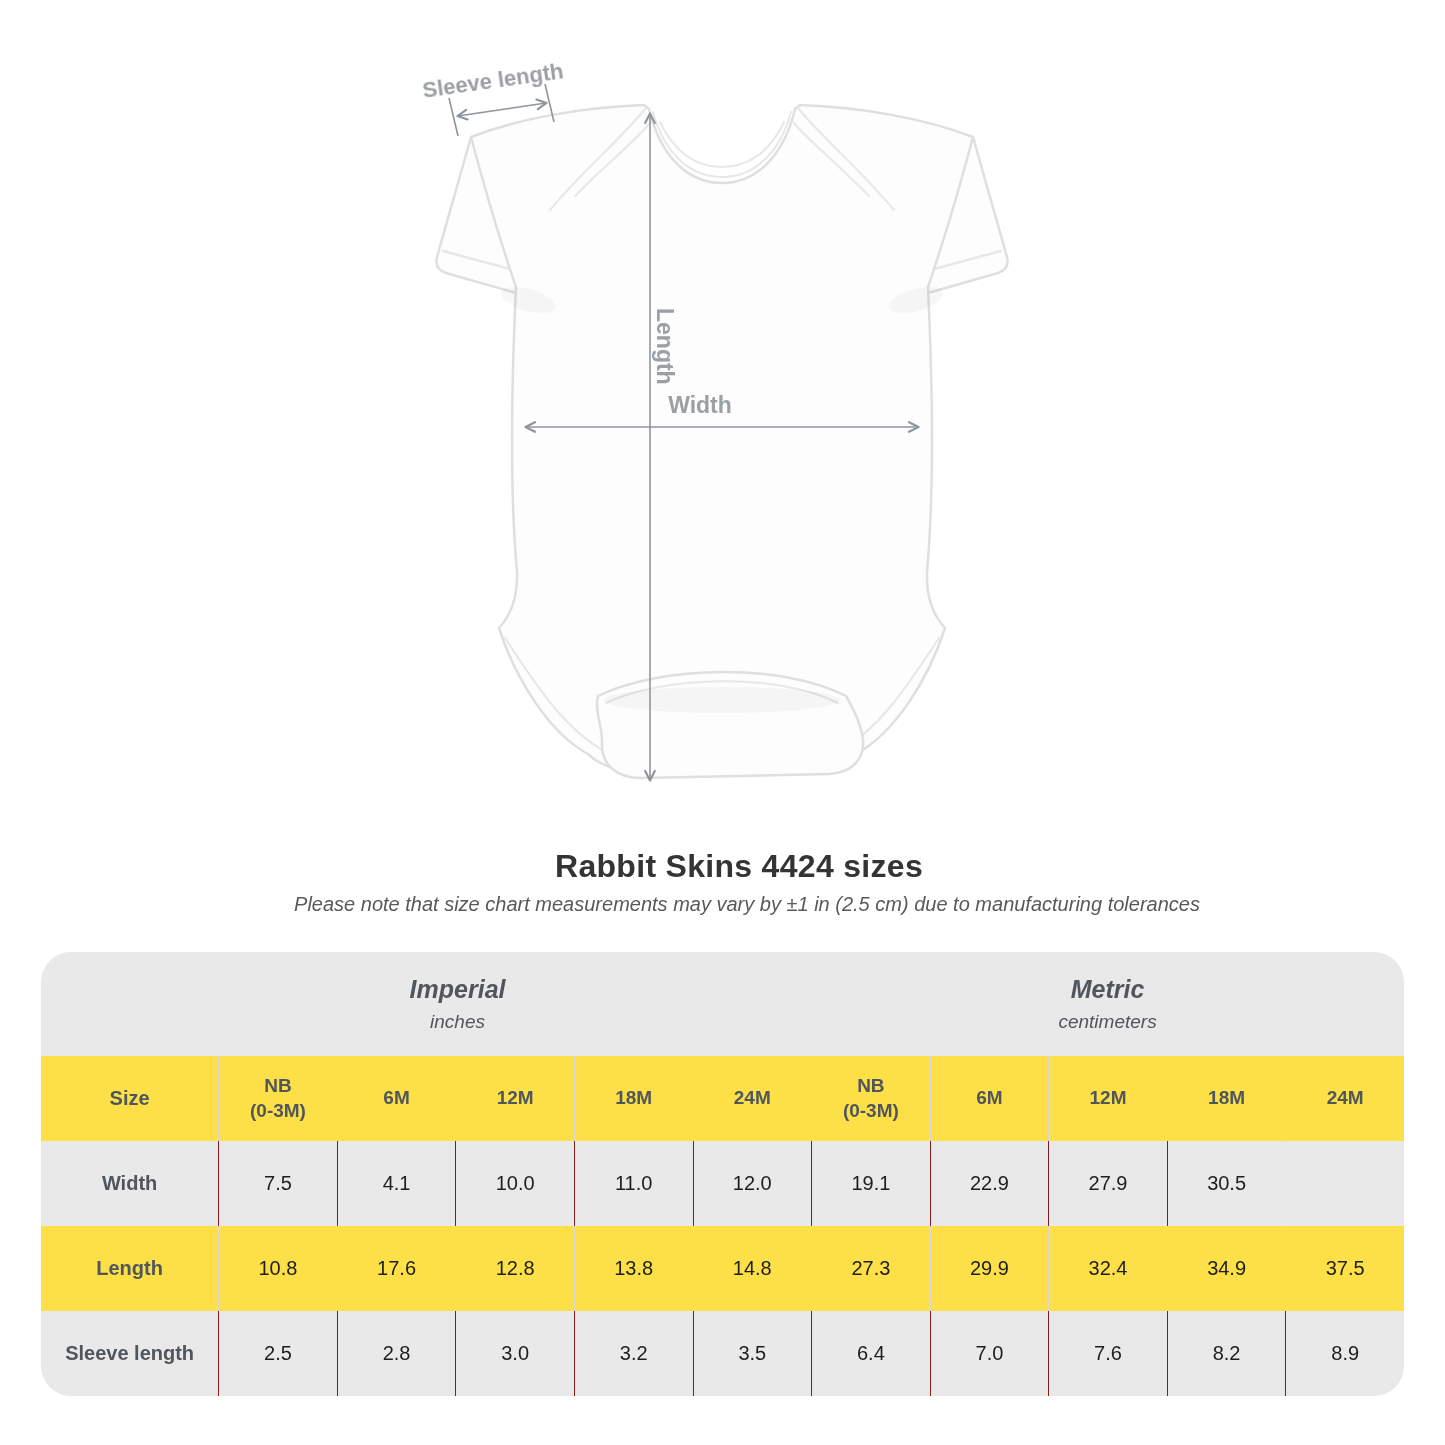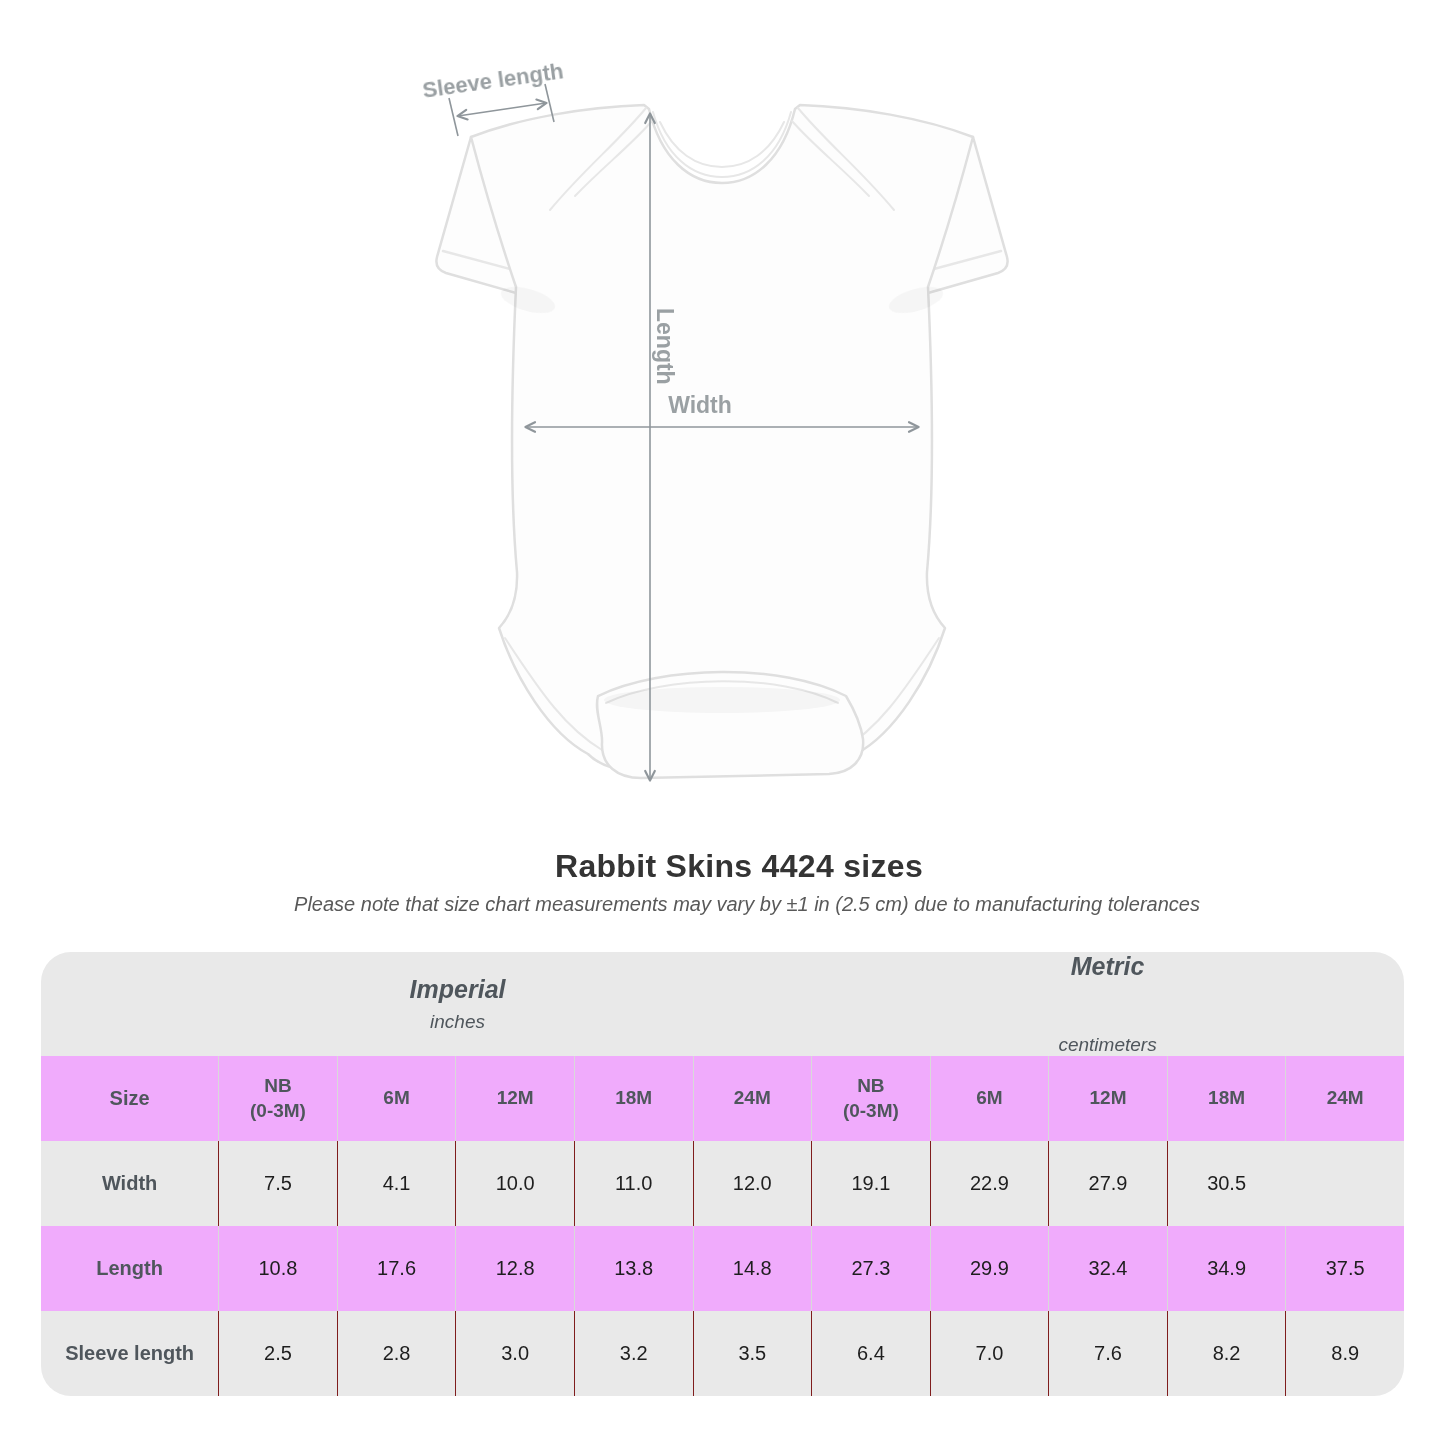--- a/index.html
+++ b/index.html
@@ -57,36 +57,36 @@
     height: 104px;
   }
   .unit-group {
     display: flex;
     flex-direction: column;
     justify-content: center;
     align-items: center;
     box-sizing: border-box;
   }
   .unit-imperial { width: 56.5%; padding-left: 63px; }
-  .unit-metric   { width: 43.5%; justify-content: space-between; }
+  .unit-metric   { width: 43.5%; }
   .unit-name {
     font-weight: bold;
     font-style: italic;
     font-size: 25px;
     color: #4f565c;
   }
   .unit-sub {
     margin-top: 7px;
     font-style: italic;
     font-size: 19px;
     color: #4f565c;
   }
   .trow { display: flex; height: 85px; }
   .t-gray  { background: #e9e9e9; }
-  .t-white { background: #f0abfc; }
+  .t-white { background: #fde047; }
   .cell {
     box-sizing: border-box;
     display: flex;
     align-items: center;
     justify-content: center;
     text-align: center;
   }
   .cell + .cell { border-left: 1px solid #d9d9d9; }
   .t-gray .cell + .cell { border-left: 1px solid #7f1d1d; }
   .c-label { width: 13%; }

